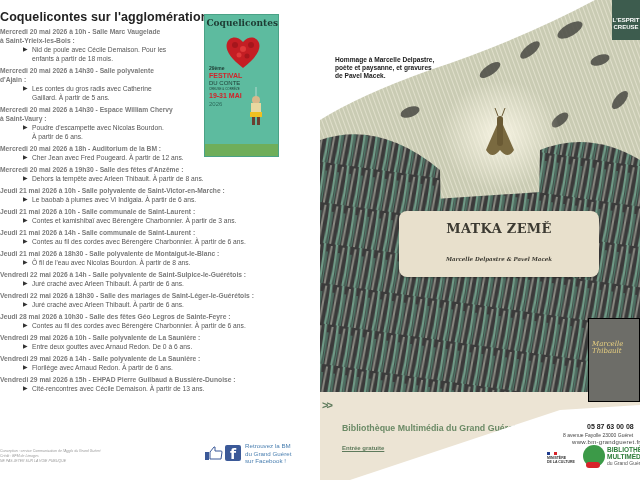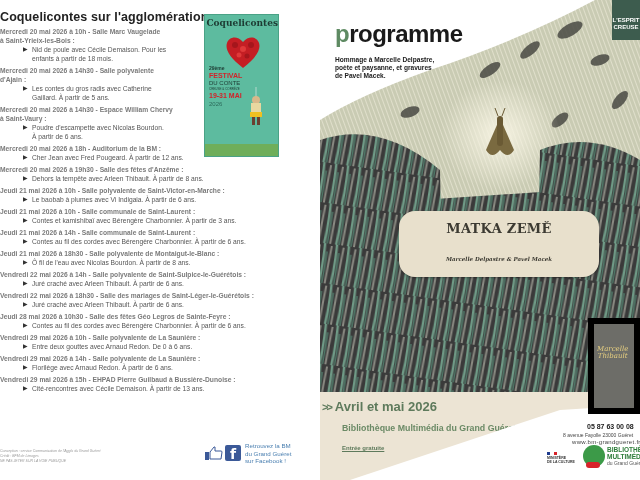--- a/index.html
+++ b/index.html
@@ -35,31 +35,31 @@
   .fb-text { font-size: 6.2px; color: #4a7fb0; line-height: 7.5px; }
 
   
   .right-page { position: absolute; left: 320px; top: 0; width: 320px; height: 480px; background: #ece4d4; overflow: hidden; }
   .art { position: absolute; left: 0; top: 0; width: 320px; height: 400px; }
   .white-top { position: absolute; left: 0; top: 0; width: 320px; height: 480px; }
   .prog-title { position: absolute; left: 15px; top: 20px; font-size: 24px; font-weight: bold; color: #1a1a1a; letter-spacing: -0.5px; }
   .prog-title .p { color: #5e8a62; }
   .prog-sub { position: absolute; left: 15px; top: 56px; font-size: 6.6px; font-weight: bold; color: #222; line-height: 8px; width: 130px; }
   .esprit { position: absolute; left: 292px; top: 0; width: 28px; height: 40px; background: #3d5c4e; color: #fff; font-size: 6px; font-weight: bold; line-height: 7px; text-align: center; padding-top: 17px; }
-  .book-label { position: absolute; left: 79px; top: 211px; width: 200px; height: 66px; background: #e8e0cc; border-radius: 16px; box-shadow: 0 1px 2px rgba(0,0,0,0.3); }
+  .book-label { position: absolute; left: 79px; top: 211px; width: 200px; height: 66px; background: #e8e0cc; border-radius: 8px; box-shadow: 0 1px 2px rgba(0,0,0,0.3); }
   .book-title1 { position: absolute; left: 0; top: 10px; width: 100%; text-align: center; font-family: "DejaVu Serif", serif; font-weight: bold; font-size: 13px; color: #3c3a32; letter-spacing: 0.3px; }
   .book-title2 { position: absolute; left: 0; top: 26px; width: 100%; text-align: center; font-family: "DejaVu Serif", serif; font-weight: bold; font-size: 13px; color: #3c3a32; letter-spacing: 0.3px; }
   .book-authors { position: absolute; left: 0; top: 45px; width: 100%; text-align: center; font-family: "DejaVu Serif", serif; font-weight: bold; font-style: italic; font-size: 5.5px; color: #3c3a32; }
   .beige-band { position: absolute; left: 0; top: 392px; width: 320px; height: 88px; background: #ece4d4; }
   .dates-line { position: absolute; left: 2px; top: 399px; font-size: 13px; font-weight: bold; color: #5e7a5c; display: flex; align-items: center; }
   .dates-line .chev { font-size: 11px; margin-right: 4px; letter-spacing: -2px; }
   .venue { position: absolute; left: 22px; top: 423px; font-size: 8.8px; font-weight: bold; color: #6b8a66; }
   .entry { position: absolute; left: 22px; top: 445px; font-size: 6px; font-weight: bold; color: #5e7a5c; text-decoration: underline; }
   .white-corner { position: absolute; left: 0; top: 0; width: 320px; height: 480px; }
-  .contact-photo { position: absolute; left: 268px; top: 318px; width: 52px; height: 96px; background: #6d6d68; border: 6px solid #000000; text-align: center; }
+  .contact-photo { position: absolute; left: 268px; top: 318px; width: 52px; height: 84px; background: #6d6d68; border: 1px solid #000000; }
   .contact-photo-title { position: absolute; left: 3px; top: 22px; font-family: "DejaVu Serif", serif; font-style: italic; font-size: 7px; color: #e8d080; line-height: 7px; }
   .phone { position: absolute; left: 267px; top: 423px; font-size: 7px; font-weight: bold; color: #222; white-space: nowrap; }
   .address { position: absolute; left: 243px; top: 432px; font-size: 5px; color: #444; white-space: nowrap; }
   .website { position: absolute; left: 252px; top: 439px; font-size: 6px; color: #444; white-space: nowrap; letter-spacing: 0.3px; }
   .ministry { position: absolute; left: 227px; top: 452px; font-size: 3.5px; color: #333; line-height: 4px; font-weight: bold; }
   .ministry .flag { display: block; width: 10px; height: 3px; background: linear-gradient(90deg, #1f3c8f 33%, #fff 33%, #fff 66%, #d8232a 66%); margin-bottom: 1px; }
   .bm-logo { position: absolute; left: 263px; top: 445px; width: 22px; height: 22px; border-radius: 50%; background: #3c9a48; }
   .bm-logo-red { position: absolute; left: 266px; top: 462px; width: 14px; height: 6px; border-radius: 3px; background: #d8232a; }
   .bm-text { position: absolute; left: 287px; top: 447px; font-size: 6.5px; font-weight: bold; color: #2e7d3a; line-height: 6.5px; white-space: nowrap; }
   .bm-text .sub { font-weight: normal; color: #555; font-size: 5px; }
@@ -268,42 +268,40 @@
       <rect x="177" y="116" width="6" height="30" rx="3" fill="#6a5a34"></rect>
       <line x1="178" y1="116" x2="175" y2="108" stroke="#6a5a34" stroke-width="1"></line>
       <line x1="182" y1="116" x2="185" y2="108" stroke="#6a5a34" stroke-width="1"></line>
     </g>
   </svg>
 
   <svg class="white-top" viewBox="0 0 320 480" preserveAspectRatio="none">
     <path d="M0 0 L275 0 Q200 40 110 70 Q40 95 0 120 Z" fill="#ffffff"></path>
   </svg>
 
-  <div class="prog-title"><span class="p">p</span><span>rogramme</span></div>
   <div class="prog-sub">
     <div>Hommage à Marcelle Delpastre,</div>
     <div>poète et paysanne, et gravures</div>
     <div>de Pavel Macek.</div>
   </div>
 
   <div class="esprit">
     <div>L'ESPRIT</div>
     <div>CREUSE</div>
   </div>
 
   <div class="book-label">
     <div class="book-title1">MATKA ZEMĚ</div>
     <div class="book-authors">Marcelle Delpastre &amp; Pavel Macek</div>
   </div>
 
   <div class="beige-band"></div>
 
   <div class="dates-line">
     <span class="chev">&gt;&gt;</span>
-    <span>Avril et mai 2026</span>
   </div>
   <div class="venue">Bibliothèque Multimédia du Grand Guéret</div>
   <div class="entry">Entrée gratuite</div>
 
   <svg class="white-corner" viewBox="0 0 320 480" preserveAspectRatio="none">
     <path d="M320 405 L240 410 L30 480 L320 480 Z" fill="#ffffff"></path>
   </svg>
 
   <div class="contact-photo">
     <div class="contact-photo-title">

